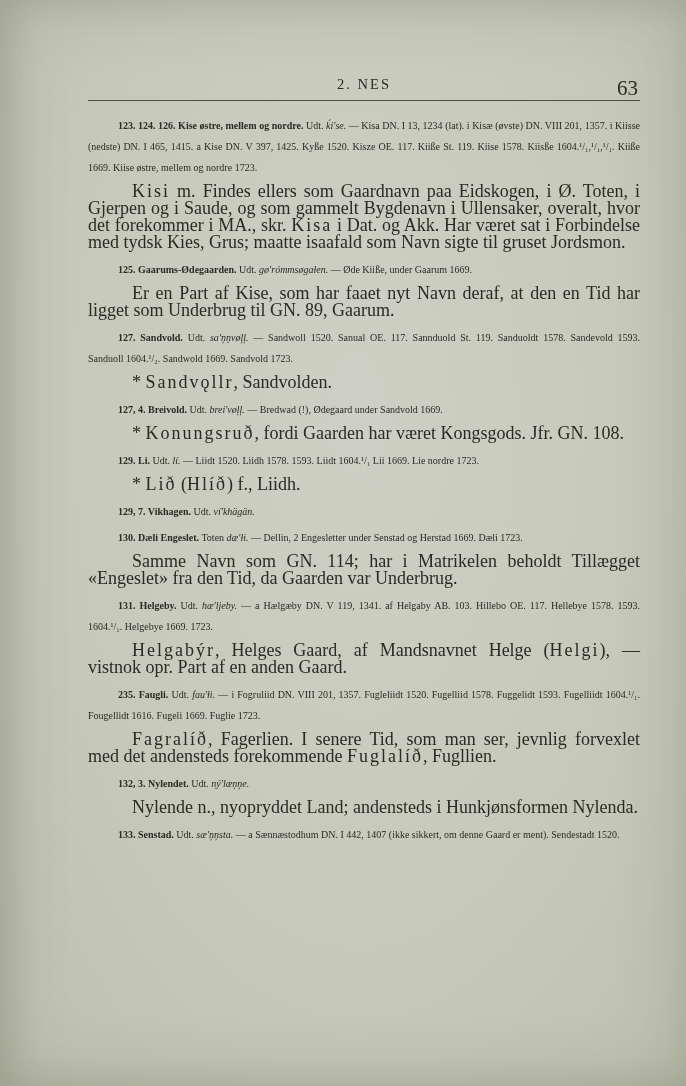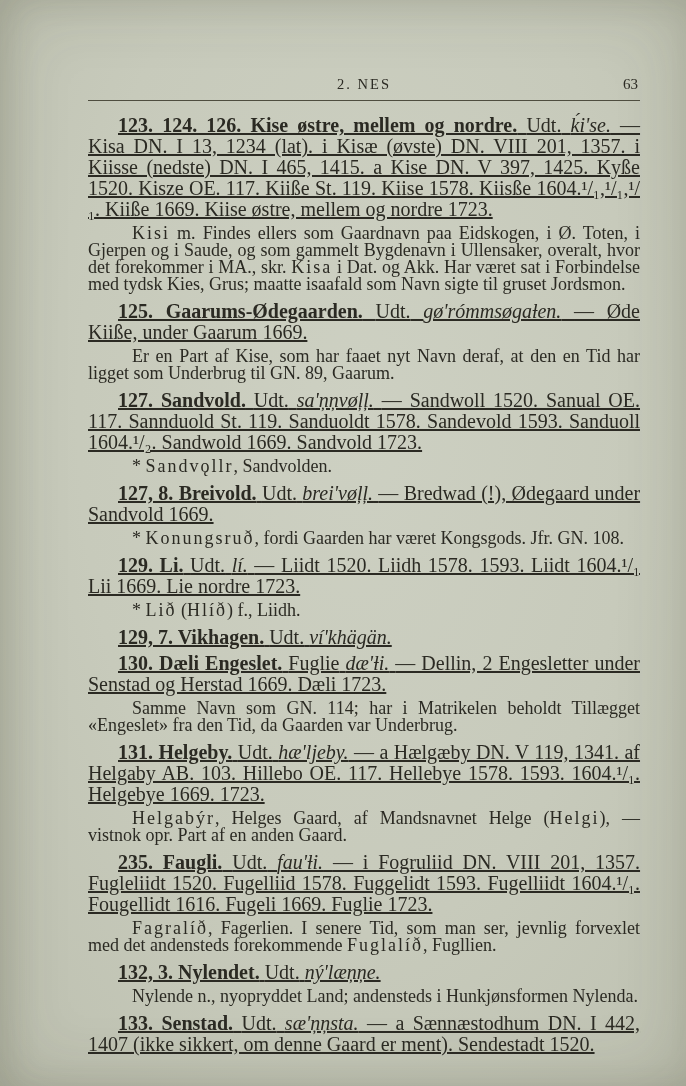--- a/index.html
+++ b/index.html
@@ -18,33 +18,32 @@
     position: absolute;
     left: 88px;
     top: 76px;
     width: 552px;
   }
   .header { position: relative; height: 20px; font-size: 14.5px; }
   .htitle {
     position: absolute; left: 0; right: 0; text-align: center;
     letter-spacing: 2px;
   }
-  .pagenum { position: absolute; right: 2px; top: 0; font-size: 15px; }
+  .pagenum { position: absolute; right: 2px; top: 0; font-size: 21px; }
   .rule {
     border: none;
     border-top: 1.2px solid #4e4d3f;
     margin: 4px 0 14px 0;
   }
   p { margin: 0; text-align: justify; }
   .entry {
-    font-size: 20px;
+    font-size: 10px;
     line-height: 21px;
     text-indent: 30px;
     margin-bottom: 5px;
-    text-decoration: underline;
   }
   .note {
     font-size: 18px;
     line-height: 17px;
     text-indent: 44px;
     margin-bottom: 8px;
   }
   .head { font-weight: 700; }
   .pron { font-style: italic; }
   .sperr { letter-spacing: 2px; }
@@ -79,21 +78,21 @@
 
     <p class="entry">
       <b class="head">127. Sandvold.</b>
       <span>Udt.</span>
       <i class="pron">sa'ņņvøļļ.</i>
       <span>— Sandwoll 1520. Sanual OE. 117. Sannduold St. 119. Sanduoldt 1578. Sandevold 1593. Sanduoll 1604.¹/₂. Sandwold 1669. Sandvold 1723.</span>
     </p>
     <p class="note"><span>* </span><span class="sperr">Sandvǫllr</span><span>, Sandvolden.</span></p>
 
     <p class="entry">
-      <b class="head">127, 8. Breivold.</b>
+      <b class="head">127, 4. Breivold.</b>
       <span>Udt.</span>
       <i class="pron">brei'vøļļ.</i>
       <span>— Bredwad (!), Ødegaard under Sandvold 1669.</span>
     </p>
 
     <p class="note"><span>* </span><span class="sperr">Konungsruð</span><span>, fordi Gaarden har været Kongsgods. Jfr. GN. 108.</span></p>
 
     <p class="entry">
       <b class="head">129. Li.</b>
       <span>Udt.</span>
@@ -103,21 +102,21 @@
     <p class="note"><span>* </span><span class="sperr">Lið</span><span> (</span><span class="sperr">Hlíð</span><span>) f., Liidh.</span></p>
 
     <p class="entry">
       <b class="head">129, 7. Vikhagen.</b>
       <span>Udt.</span>
       <i class="pron">ví'khägän.</i>
     </p>
 
     <p class="entry">
       <b class="head">130. Dæli Engeslet.</b>
-      <span>Fuglie</span>
+      <span>Toten</span>
       <i class="pron">dæ'ƚi.</i>
       <span>— Dellin, 2 Engesletter under Senstad og Herstad 1669. Dæli 1723.</span>
     </p>
     <p class="note"><span>Samme Navn som GN. 114; har i Matrikelen beholdt Tillægget «Engeslet» fra den Tid, da Gaarden var Underbrug.</span></p>
 
     <p class="entry">
       <b class="head">131. Helgeby.</b>
       <span>Udt.</span>
       <i class="pron">hæ'ljeby.</i>
       <span>— a Hælgæby DN. V 119, 1341. af Helgaby AB. 103. Hillebo OE. 117. Hellebye 1578. 1593. 1604.¹/₁. Helgebye 1669. 1723.</span>

